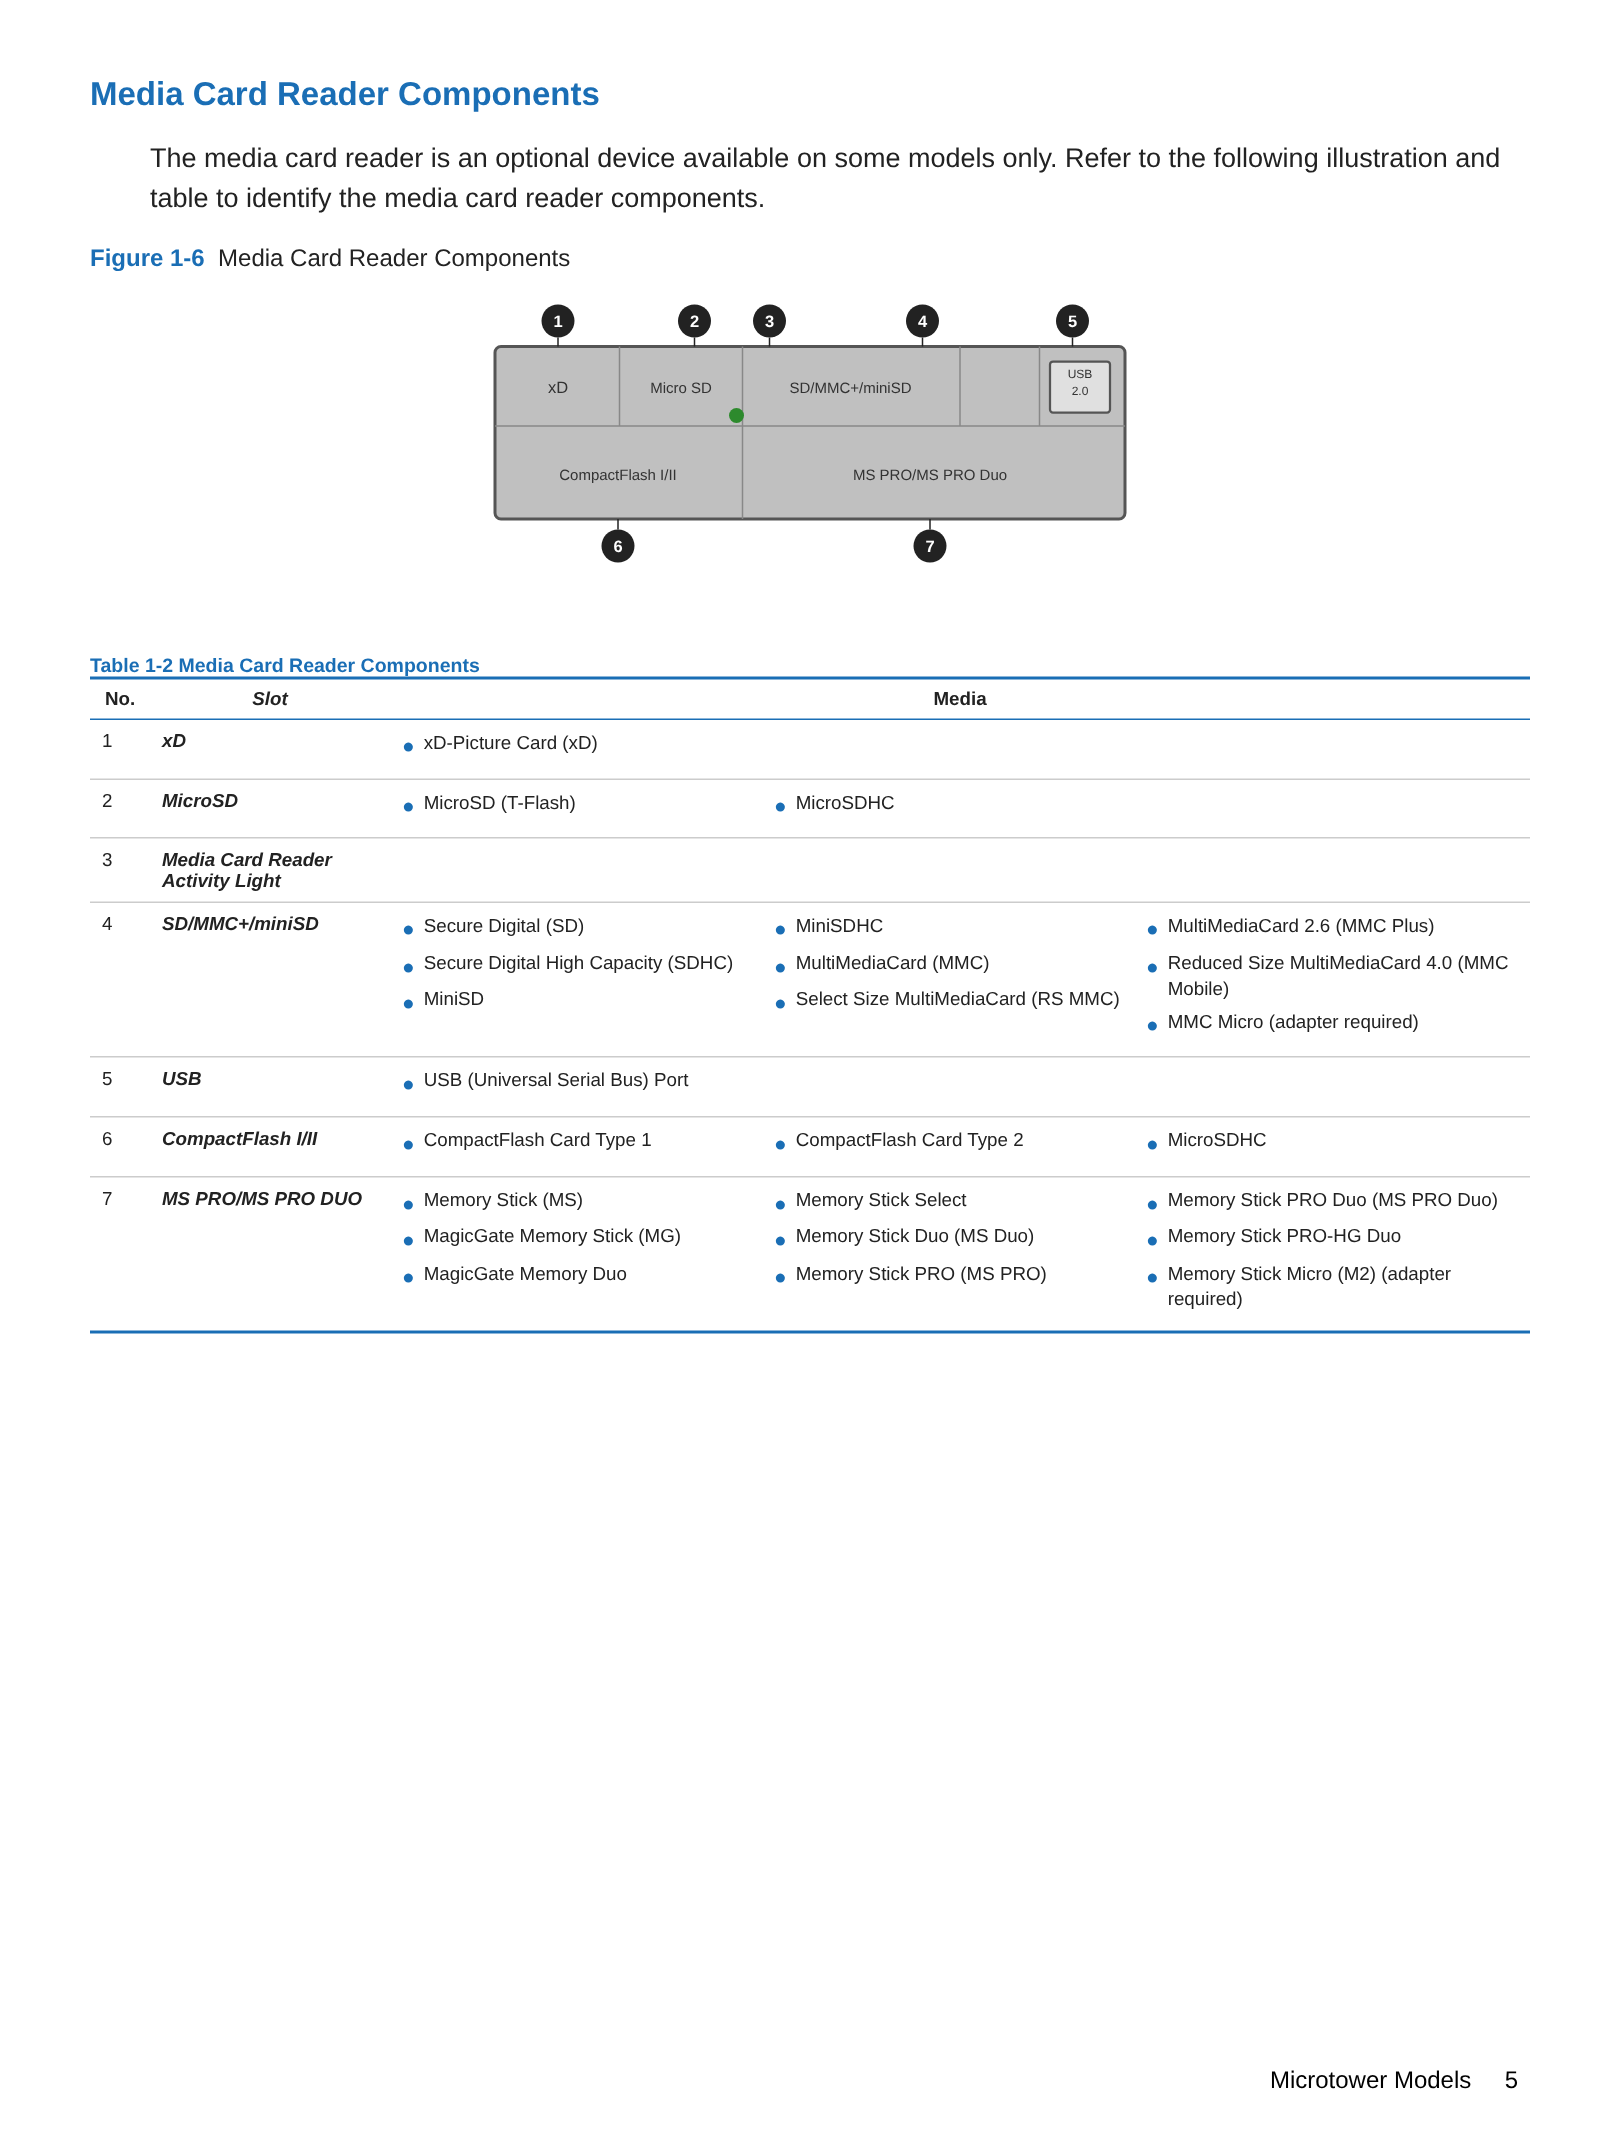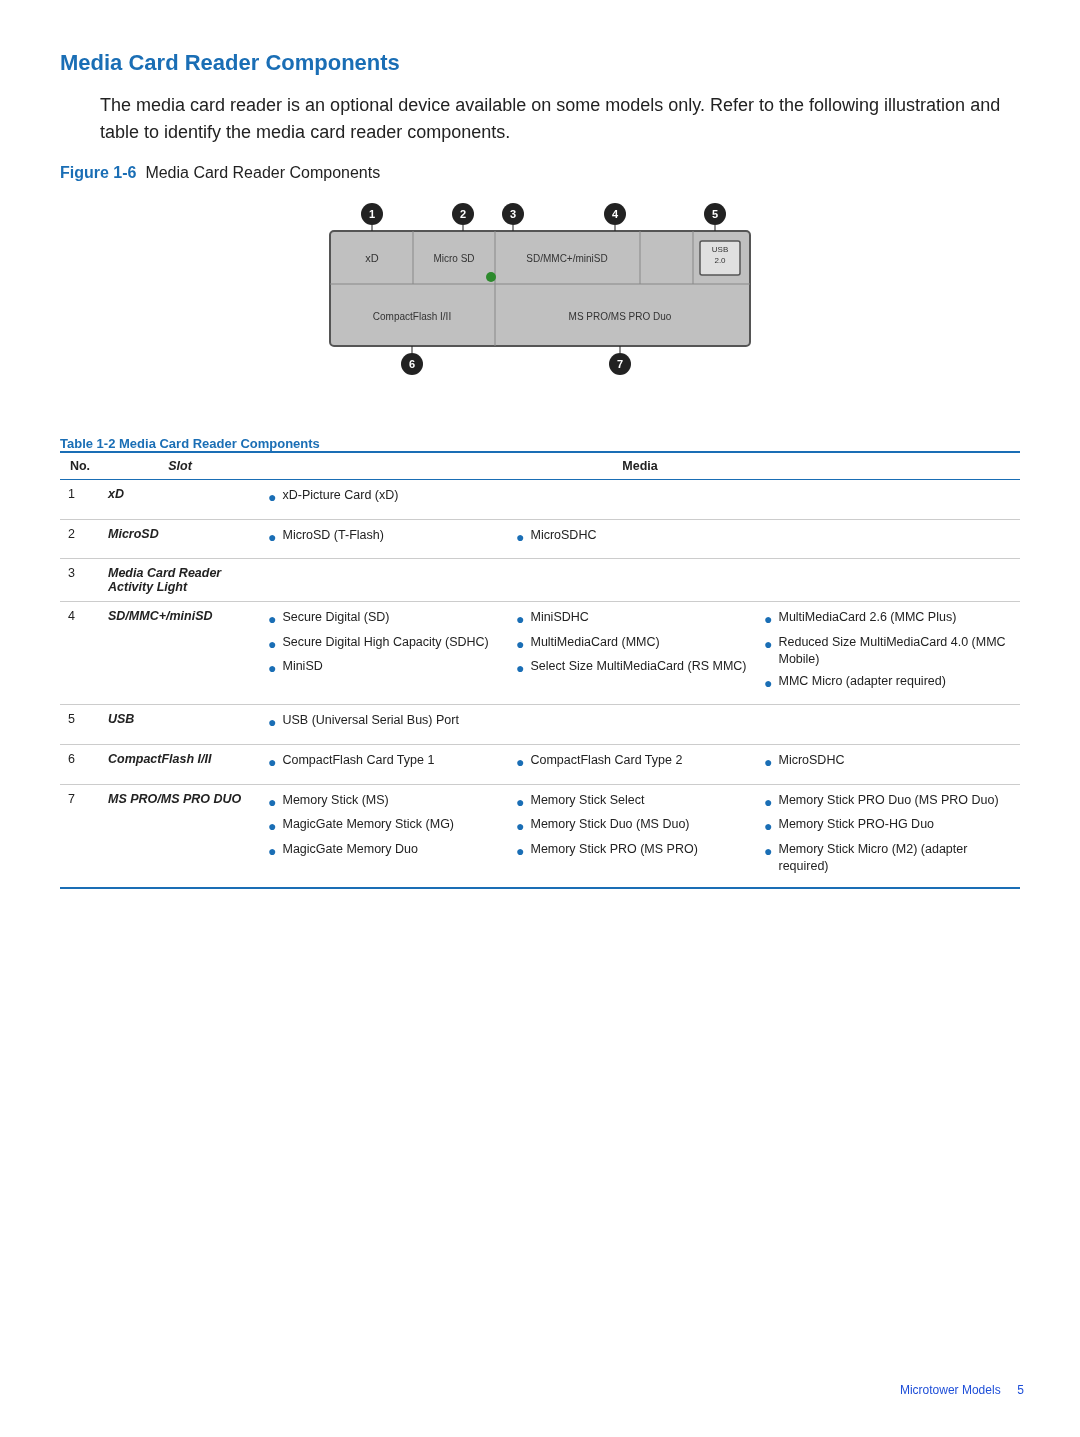--- a/index.html
+++ b/index.html
@@ -111,23 +111,23 @@
       color: #1a6eb5;
       font-size: 14px;
       margin-right: 6px;
       margin-top: 1px;
       flex-shrink: 0;
     }
 
     .footer-text {
       position: absolute;
       bottom: 40px;
-      right: 56px;
-      font-size: 12px;
-      color: #1d4ed8;
+      right: 68px;
+      font-size: 16px;
+      color: #000000;
     }
 
     .footer-page {
       font-weight: normal;
     }
 
     
     .diagram-svg-area {
       margin: 0 auto 20px auto;
       display: flex;

